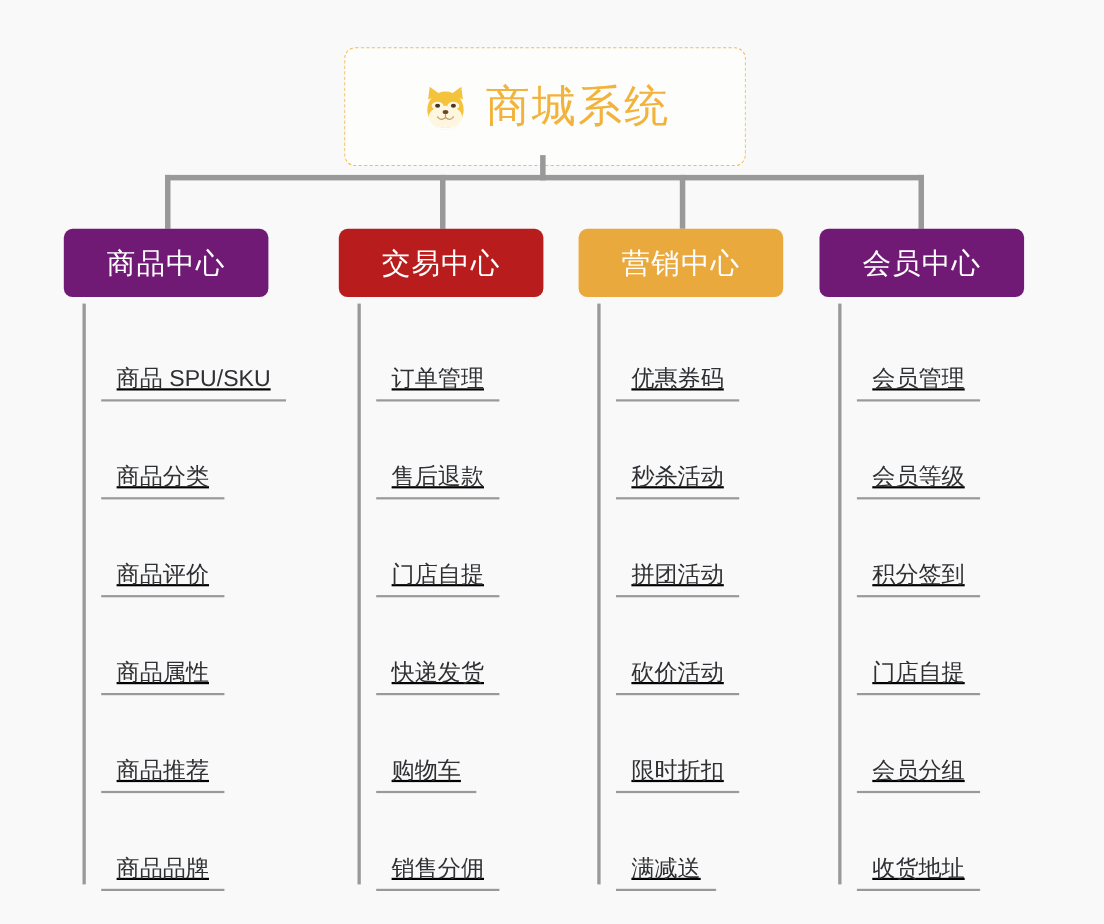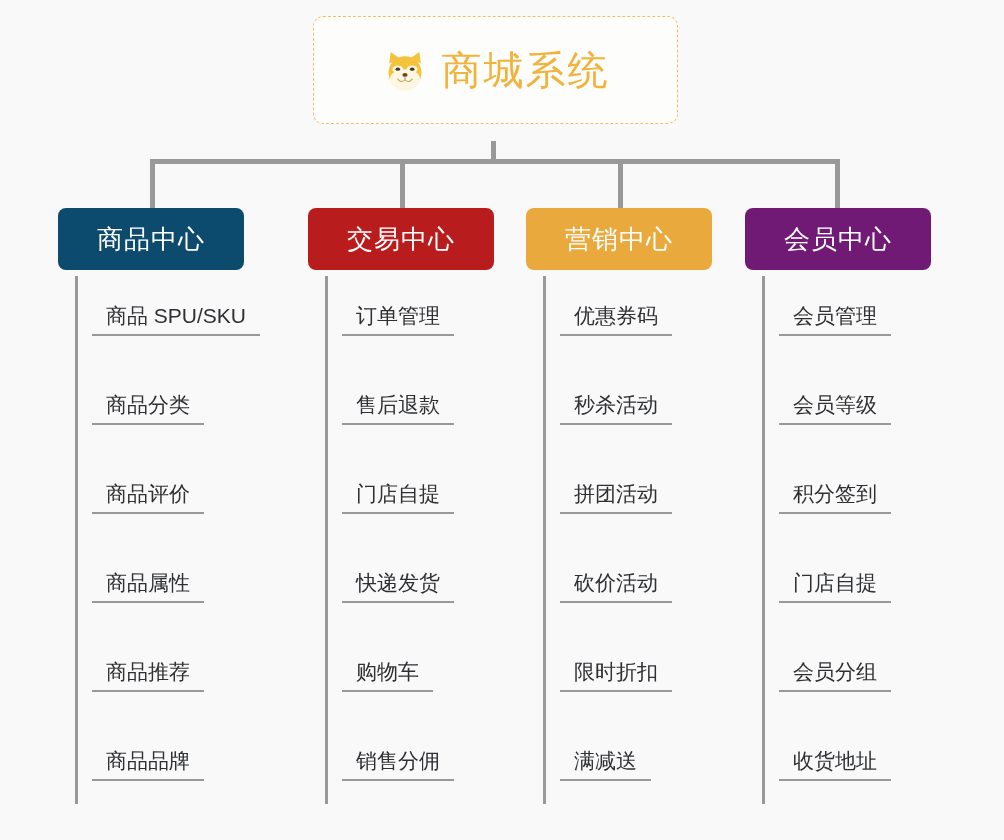--- a/index.html
+++ b/index.html
@@ -16,21 +16,21 @@
     position: relative;
     width: 1004px;
     height: 840px;
     background: #f9f9f9;
   }
 
   
   .root-node {
     position: absolute;
     left: 313px;
-    top: 16px;
+    top: 43px;
     width: 365px;
     height: 108px;
     background: #fdfdfb;
     border: 1px dashed #f0c060;
     border-radius: 10px;
     display: flex;
     align-items: center;
     justify-content: center;
     gap: 14px;
   }
@@ -101,22 +101,23 @@
     position: absolute;
     left: 17px;
     top: 6px;
     width: 3px;
     background: #999999;
   }
   .leaf-item {
     position: relative;
     height: 89px;
     display: flex;
-    align-items: center;
+    align-items: flex-end;
     padding-left: 34px;
+    text-decoration: underline;
   }
   .leaf-text {
     font-size: 21px;
     color: #2f3033;
     line-height: 1;
     padding: 0 14px 8px 14px;
     border-bottom: 2px solid #999999;
     white-space: nowrap;
   }
 </style>
@@ -152,21 +153,21 @@
   </div>
 
   <div class="conn-stem"></div>
   <div class="conn-bar"></div>
   <div class="conn-drop" style="left:150px"></div>
   <div class="conn-drop" style="left:400px"></div>
   <div class="conn-drop" style="left:618px"></div>
   <div class="conn-drop" style="left:835px"></div>
 
   <div class="column" style="left:58px;width:186px">
-    <div class="cat-box" style="background:#0c4a6e">
+    <div class="cat-box" style="background:#701a75">
       <span>商品中心</span>
     </div>
     <div class="leaf-list">
       <div class="leaf-spine" style="height:528px"></div>
       <div class="leaf-item">
           <span class="leaf-text">商品 SPU/SKU</span>
         </div>
       <div class="leaf-item">
           <span class="leaf-text">商品分类</span>
         </div>

